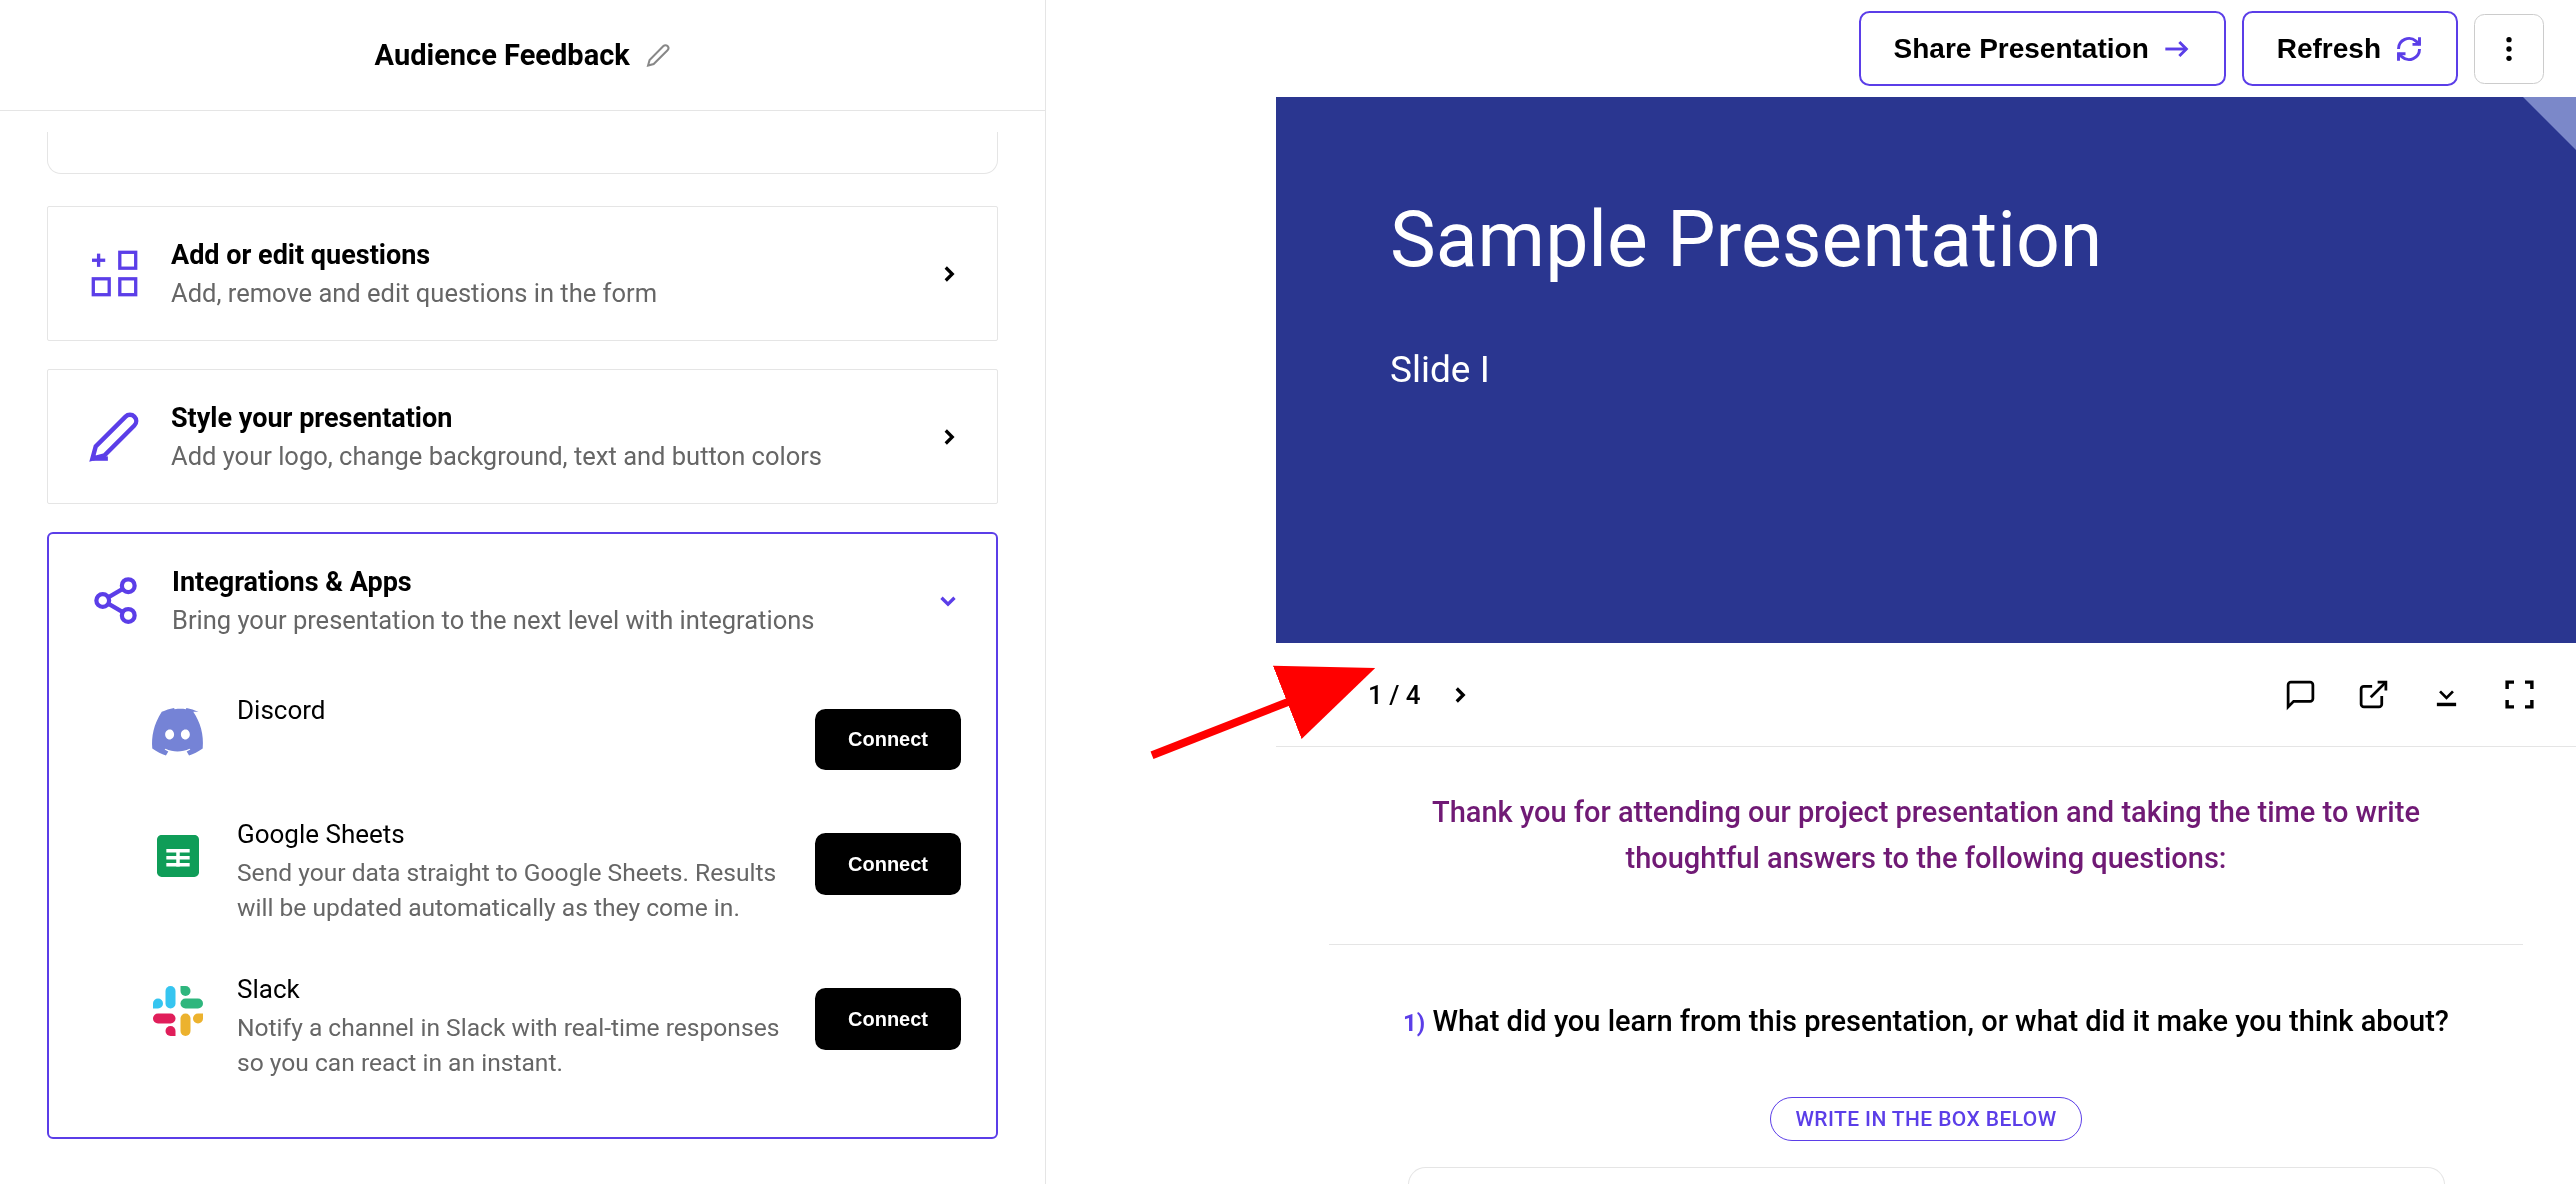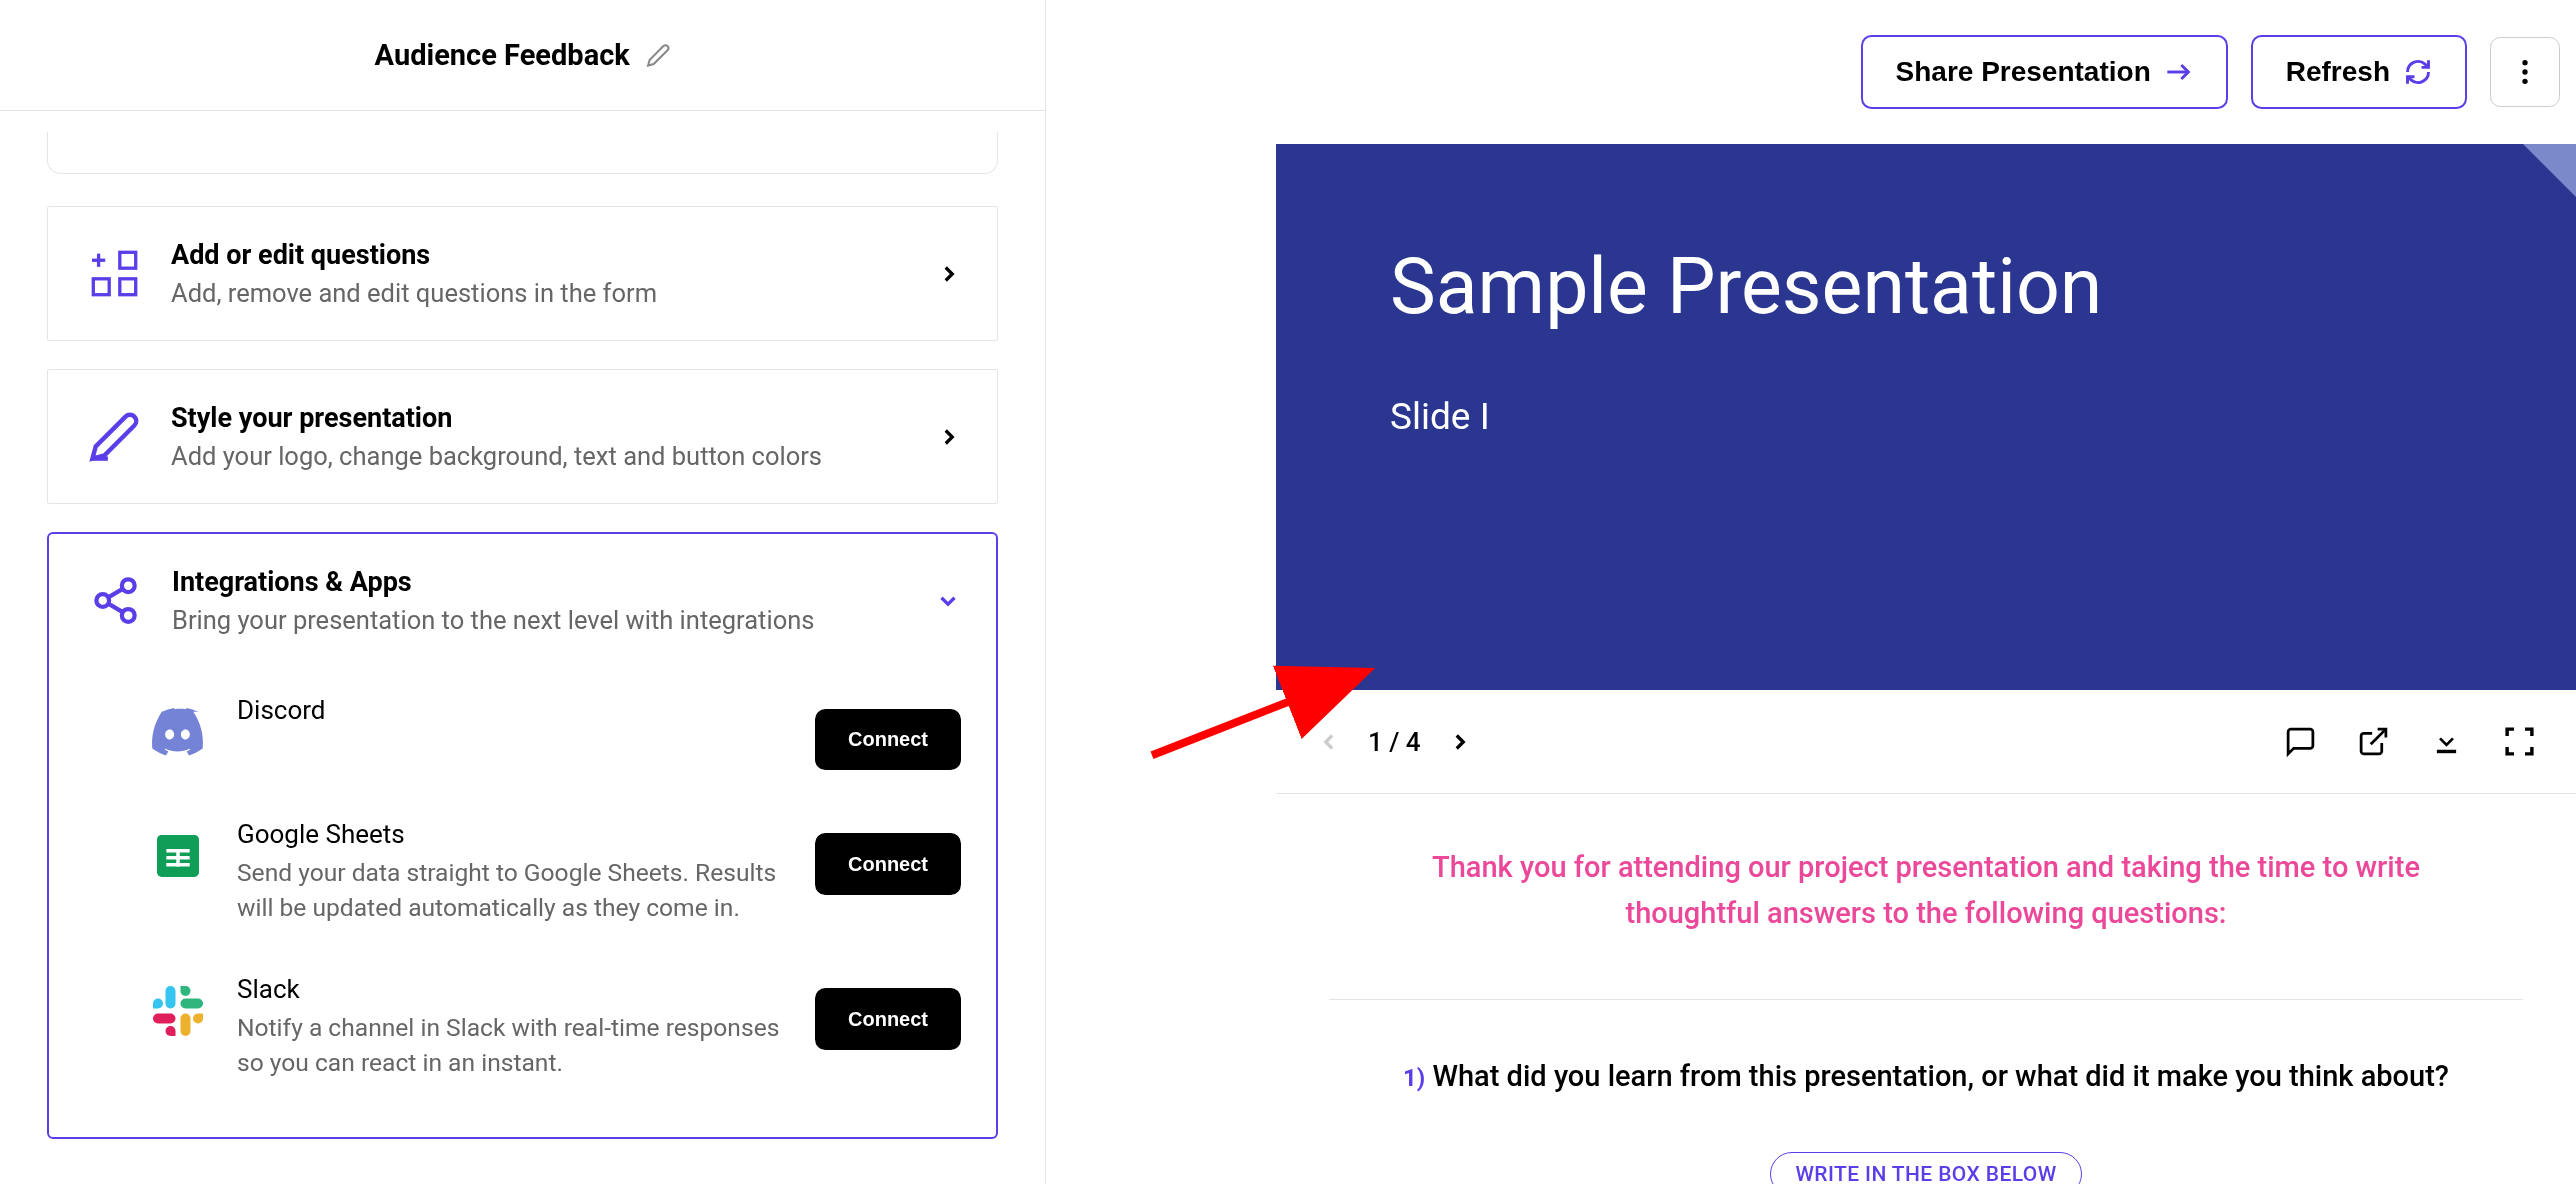--- a/index.html
+++ b/index.html
@@ -171,26 +171,26 @@
 .right-panel {
   position: absolute;
   left: 1276px;
   top: 0;
   right: 0;
   height: 1184px;
   background: #fff;
 }
 
 .top-actions {
-  height: 144px;
+  height: 97px;
   display: flex;
   align-items: center;
   justify-content: flex-end;
-  gap: 23px;
-  padding-right: 16px;
+  gap: 16px;
+  padding-right: 32px;
 }
 
 .action-btn {
   background: #fff;
   border: 2.6px solid #5b3ee8;
   border-radius: 10.5px;
   padding: 19.3px 33px;
   font-size: 28px;
   font-weight: 700;
   color: #000;
@@ -296,25 +296,25 @@
   color: #000;
   cursor: pointer;
 }
 
 .form-content {
   padding: 42px 53px;
 }
 
 .intro-text {
   font-size: 29px;
-  color: #ec4899;
+  color: #701a75;
   text-align: center;
   line-height: 1.6;
   max-width: 1054px;
-  margin: 8px auto 62px auto;
+  margin: 0 auto 62px auto;
   font-weight: 500;
 }
 
 .question-section {
   border-top: 1.8px solid #e5e5e5;
   padding-top: 53px;
 }
 
 .question-text {
   font-size: 29px;

